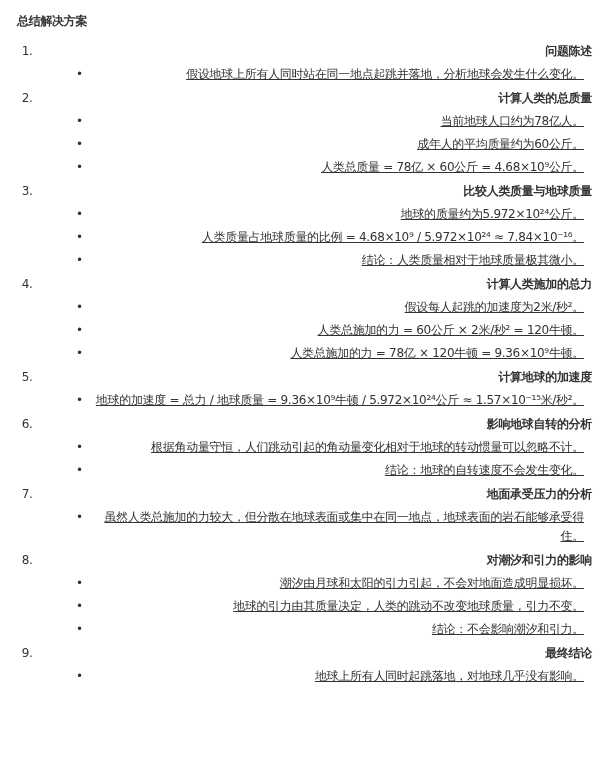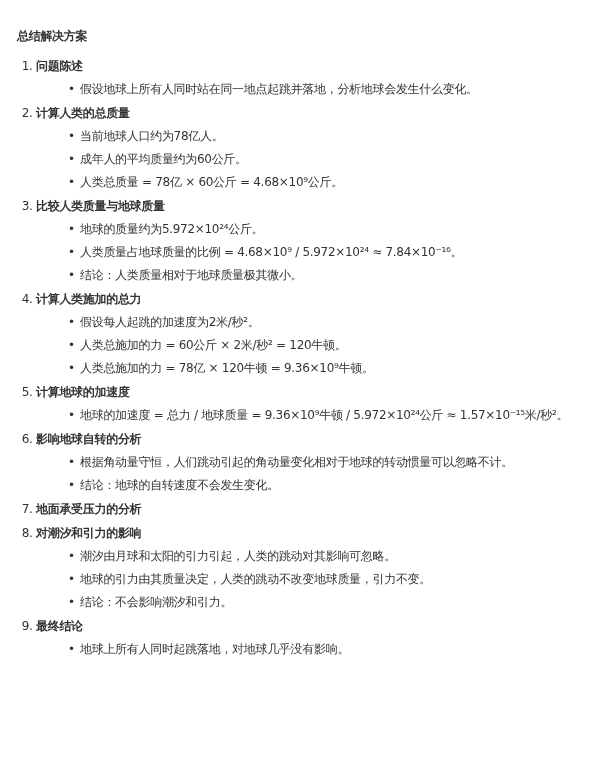--- a/index.html
+++ b/index.html
@@ -17,45 +17,47 @@
     height: 764px;
     overflow: hidden;
     background: var(--bg);
     font-family: "DejaVu Sans", "Liberation Sans", sans-serif;
     font-size: 12px;
     line-height: 19px;
     color: var(--text);
     letter-spacing: -0.3px;
   }
   .doc {
-    padding: 23px 8px 0 8px;
+    padding: 8px 8px 0 8px;
   }
   .doc-title {
     margin: 4px 0 0 9px;
     font-weight: 700;
   }
   ol.sections {
     margin: 11px 0 0 9px;
     padding-left: 19px;
     list-style: decimal outside;
   }
   li.section {
     margin: 5px 0;
+    text-align: right;
   }
   .section-heading {
     font-weight: 700;
   }
   ul.bullets {
     margin: 4px 0;
     padding-left: 44px;
     list-style: none;
   }
   li.bullet {
-    margin: 4px 0;
+    margin: 4px 8px;
     position: relative;
+    text-decoration: underline;
   }
   li.bullet::before {
     content: "\2022";
     position: absolute;
     left: -12px;
     top: 0;
   }
   .answer-box {
     margin-top: 19px;
     border: 1px solid var(--box-border);
@@ -134,27 +136,30 @@
     <span>根据角动量守恒，人们跳动引起的角动量变化相对于地球的转动惯量可以忽略不计。</span>
   </li>
           <li class="bullet">
     <span>结论：地球的自转速度不会发生变化。</span>
   </li>
         </ul>
   </li>
       <li class="section">
     <span class="section-heading">地面承受压力的分析</span>
     <ul class="bullets">
+          <li class="bullet">
+    <span>虽然人类总施加的力较大，但分散在地球表面或集中在同一地点，地球表面的岩石能够承受得住。</span>
+  </li>
         </ul>
   </li>
       <li class="section">
     <span class="section-heading">对潮汐和引力的影响</span>
     <ul class="bullets">
           <li class="bullet">
-    <span>潮汐由月球和太阳的引力引起，人类的跳动对其影响可忽略。</span>
+    <span>潮汐由月球和太阳的引力引起，不会对地面造成明显损坏。</span>
   </li>
           <li class="bullet">
     <span>地球的引力由其质量决定，人类的跳动不改变地球质量，引力不变。</span>
   </li>
           <li class="bullet">
     <span>结论：不会影响潮汐和引力。</span>
   </li>
         </ul>
   </li>
       <li class="section">

